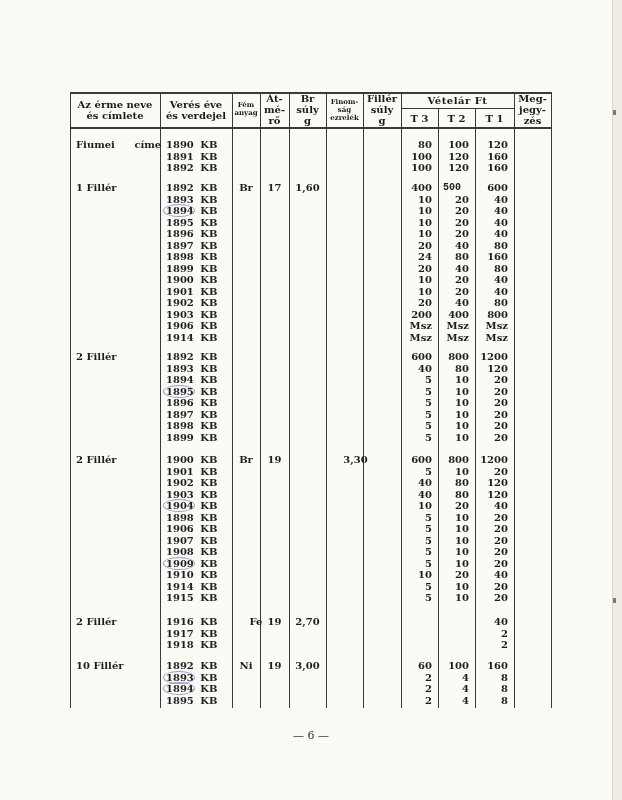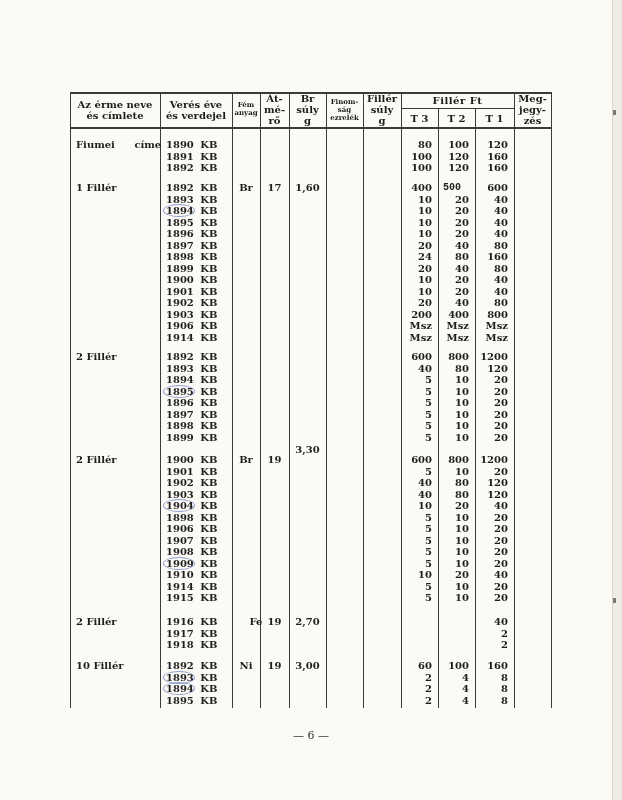--- a/index.html
+++ b/index.html
@@ -70,21 +70,21 @@
   <div class="hdr small" style="left:256px;width:37px;top:6px;">
     <div>Finom-</div>
     <div>ság</div>
     <div>ezrelék</div>
   </div>
   <div class="hdr" style="left:293px;width:38px;top:1px;">
     <div>Fillér</div>
     <div>súly</div>
     <div>g</div>
   </div>
-  <div class="hdr" style="left:331px;width:113px;top:3px;letter-spacing:0.5px;">Fillér Ft</div>
+  <div class="hdr" style="left:331px;width:113px;top:3px;letter-spacing:0.5px;">Vételár Ft</div>
   <div class="hdr" style="left:331px;width:37px;top:21px;">T 3</div>
   <div class="hdr" style="left:368px;width:37px;top:21px;">T 2</div>
   <div class="hdr" style="left:405px;width:39px;top:21px;">T 1</div>
   <div class="hdr" style="left:444px;width:37px;top:1px;">
     <div>Meg-</div>
     <div>jegy-</div>
     <div>zés</div>
   </div>
 
   <div id="body-rows">
@@ -221,21 +221,21 @@
       <div class="cell num" style="left: 368px; width: 31px; top: 328px;">10</div>
       <div class="cell num" style="left: 405px; width: 33px; top: 328px;">20</div>
       <div></div>
       <div class="cell " style="left: 96px; width: 64px; top: 339.5px; word-spacing: 3px;">1899 KB</div>
       <div class="cell num" style="left: 331px; width: 31px; top: 339.5px;">5</div>
       <div class="cell num" style="left: 368px; width: 31px; top: 339.5px;">10</div>
       <div class="cell num" style="left: 405px; width: 33px; top: 339.5px;">20</div>
       <div class="cell " style="left: 6px; width: 82px; top: 362px;">2 Fillér</div>
       <div class="cell ctr" style="left: 162px; width: 28px; top: 362px;">Br</div>
       <div class="cell ctr" style="left: 190px; width: 29px; top: 362px;">19</div>
-      <div class="cell ctr" style="left: 219px; width: 37px; top: 352px;">3,30</div>
+      <div class="cell ctr" style="left: 219px; width: 37px; top: 362px; padding-left: 48px;">3,30</div>
       <div></div>
       <div class="cell " style="left: 96px; width: 64px; top: 362px; word-spacing: 3px;">1900 KB</div>
       <div class="cell num" style="left: 331px; width: 31px; top: 362px;">600</div>
       <div class="cell num" style="left: 368px; width: 31px; top: 362px;">800</div>
       <div class="cell num" style="left: 405px; width: 33px; top: 362px;">1200</div>
       <div></div>
       <div class="cell " style="left: 96px; width: 64px; top: 373.5px; word-spacing: 3px;">1901 KB</div>
       <div class="cell num" style="left: 331px; width: 31px; top: 373.5px;">5</div>
       <div class="cell num" style="left: 368px; width: 31px; top: 373.5px;">10</div>
       <div class="cell num" style="left: 405px; width: 33px; top: 373.5px;">20</div>

